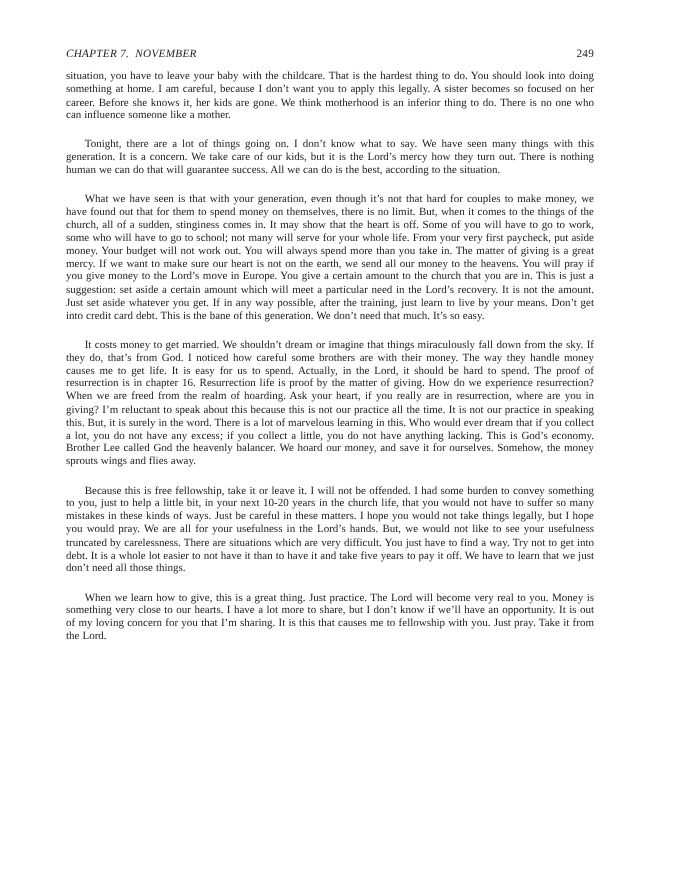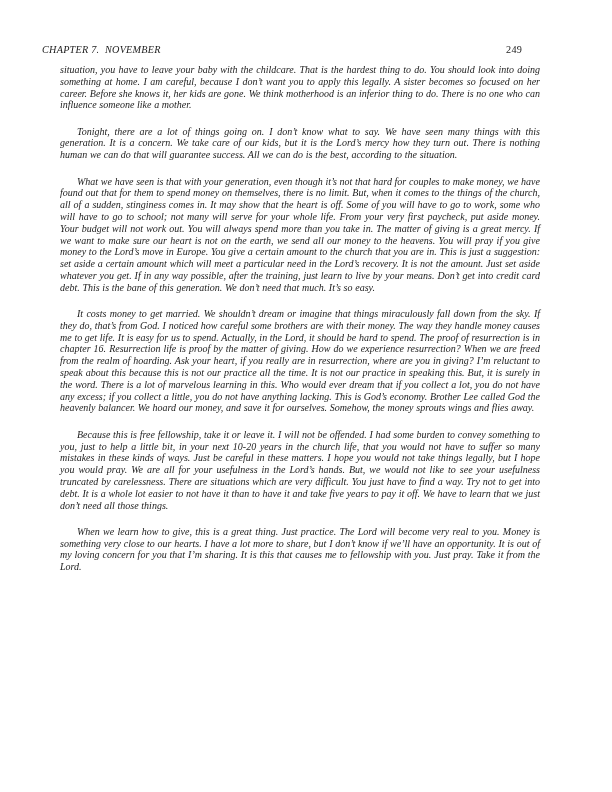--- a/index.html
+++ b/index.html
@@ -11,21 +11,21 @@
     position: relative;
     width: 612px;
     height: 792px;
     background: #ffffff;
     font-family: "Liberation Serif", "DejaVu Serif", serif;
     color: #1c1c1c;
     overflow: hidden;
   }
   .running-header {
     position: absolute;
-    left: 42px;
+    left: 60px;
     top: 44px;
     width: 480px;
     display: flex;
     justify-content: space-between;
     align-items: flex-end;
     font-size: 10.2px;
     line-height: 12px;
   }
   .chapter-title {
     font-style: italic;
@@ -42,21 +42,20 @@
     left: 60px;
     top: 64px;
     width: 480px;
     font-size: 10px;
     line-height: 11.8px;
     text-align: justify;
     text-justify: inter-word;
     hyphens: none;
     -webkit-hyphens: none;
     word-spacing: 0.2px;
-    font-style: italic;
   }
   .page-body p {
     margin: 0 0 14.5px 0;
     text-indent: 17px;
   }
   .page-body p.no-indent {
     text-indent: 0;
   }
   .page-body p:last-child {
     margin-bottom: 0;

